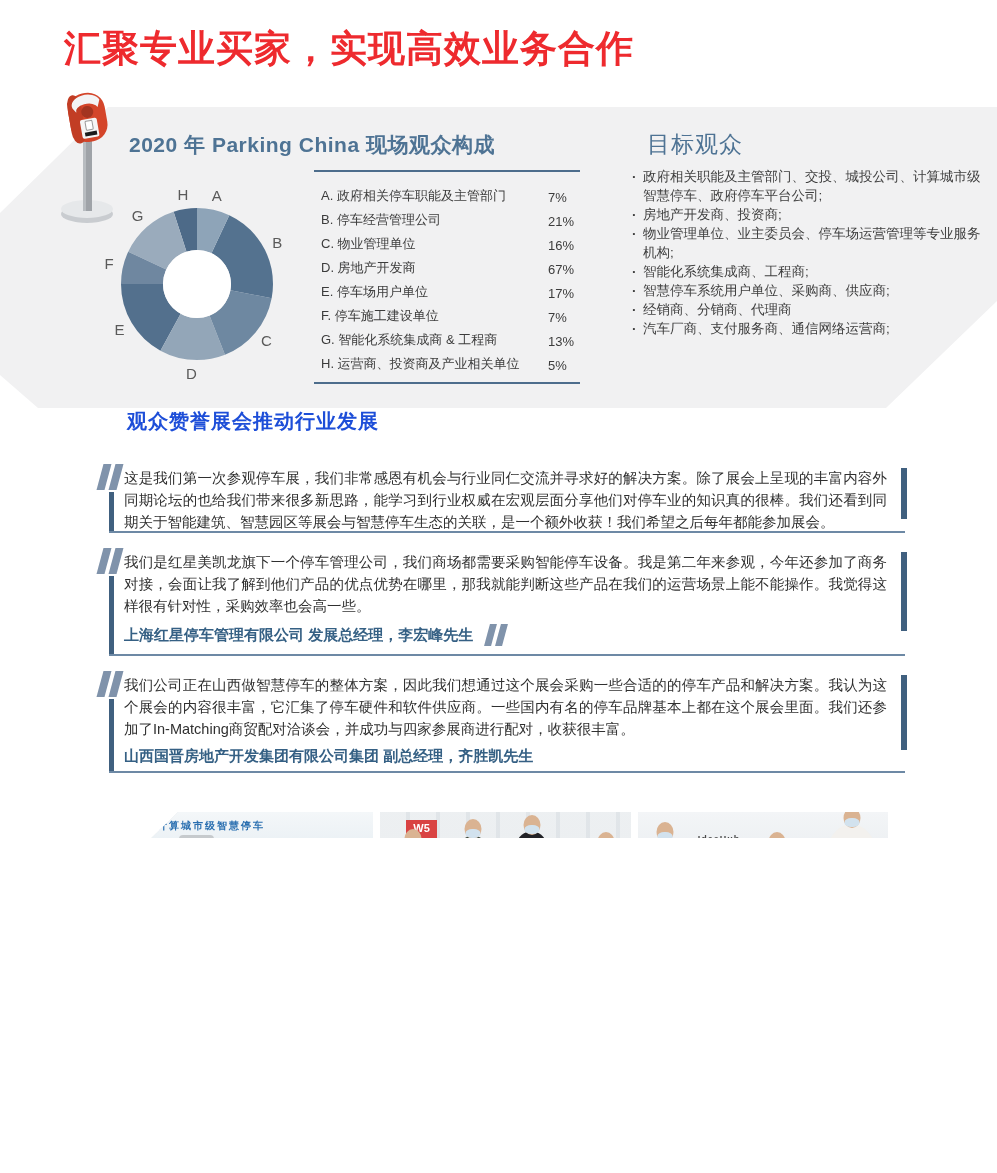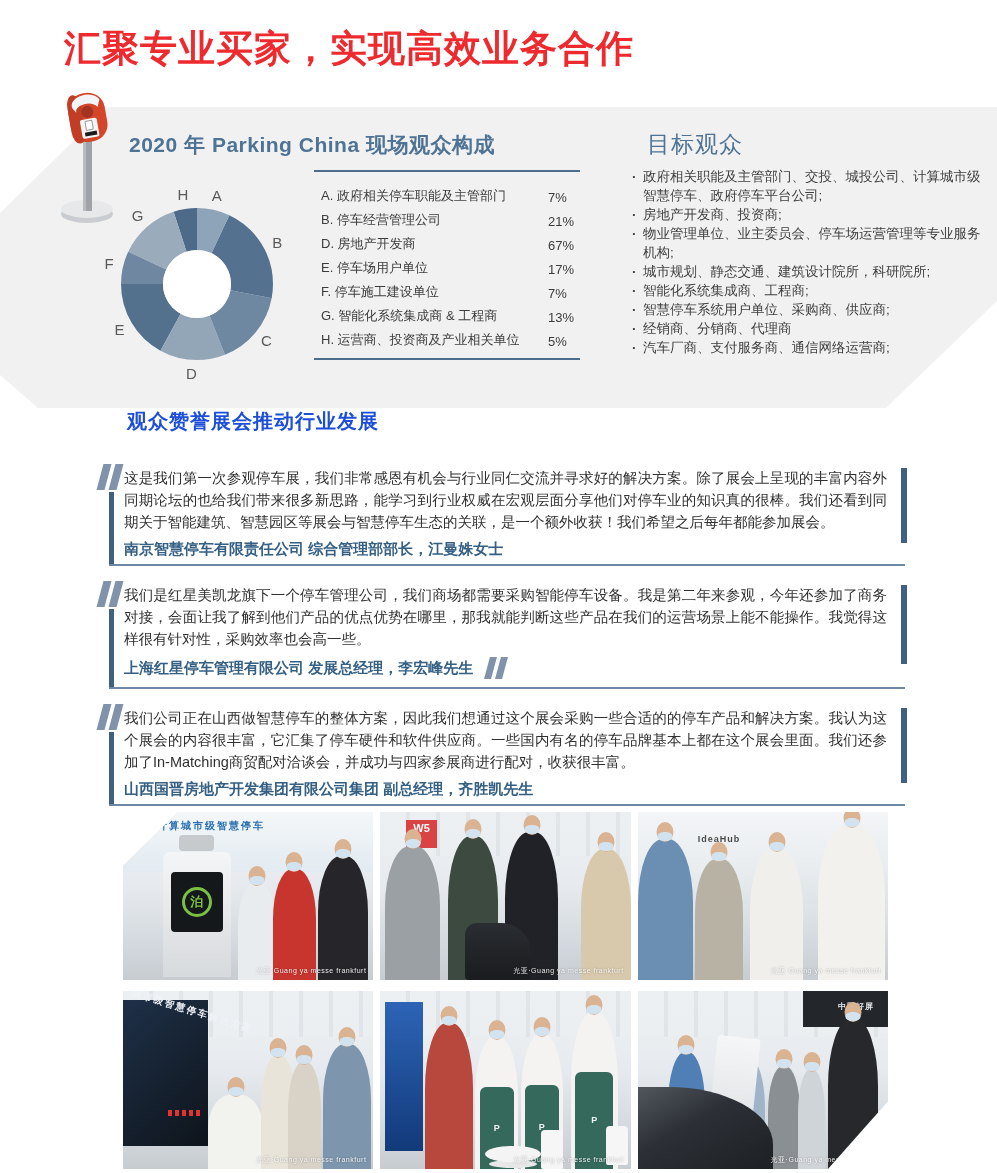--- a/index.html
+++ b/index.html
@@ -1,18 +1,18 @@
 <!DOCTYPE html>
 <html><head>
 <meta charset="utf-8">
 <style>
   * { margin:0; padding:0; box-sizing:border-box; }
   html,body { background:#ffffff; }
   body { font-family:"Liberation Sans","DejaVu Sans",sans-serif; }
-  #page { position:relative; width:997px; height:1173px; background:#fff; overflow:hidden; }
+  #page { position:relative; width:997px; height:838px; background:#fff; overflow:hidden; }
 
   
   .main-title {
     position:absolute; left:64px; top:24px;
     font-size:37px; font-weight:600; letter-spacing:1px;
     color:#ee2a2e;
   }
 
   
   .panel {
@@ -188,20 +188,24 @@
   <div class="legend">
     <div class="legend-row">
         <span class="lbl">A. 政府相关停车职能及主管部门</span>
         <span class="pct">7%</span>
       </div>
     <div class="legend-row">
         <span class="lbl">B. 停车经营管理公司</span>
         <span class="pct">21%</span>
       </div>
     <div class="legend-row">
+        <span class="lbl">C. 物业管理单位</span>
+        <span class="pct">16%</span>
+      </div>
+    <div class="legend-row">
         <span class="lbl">D. 房地产开发商</span>
         <span class="pct">67%</span>
       </div>
     <div class="legend-row">
         <span class="lbl">E. 停车场用户单位</span>
         <span class="pct">17%</span>
       </div>
     <div class="legend-row">
         <span class="lbl">F. 停车施工建设单位</span>
         <span class="pct">7%</span>
@@ -214,38 +218,36 @@
         <span class="lbl">H. 运营商、投资商及产业相关单位</span>
         <span class="pct">5%</span>
       </div>
   </div>
 
   <div class="ta-heading">目标观众</div>
   <ul class="ta-list">
     <li>政府相关职能及主管部门、交投、城投公司、计算城市级智慧停车、政府停车平台公司;</li>
     <li>房地产开发商、投资商;</li>
     <li>物业管理单位、业主委员会、停车场运营管理等专业服务机构;</li>
-    <li>城市规划、静态交通、建筑设计院所，科研院所;</li>
     <li>智能化系统集成商、工程商;</li>
     <li>智慧停车系统用户单位、采购商、供应商;</li>
     <li>经销商、分销商、代理商</li>
     <li>汽车厂商、支付服务商、通信网络运营商;</li>
   </ul>
 
   <div class="quote-heading">观众赞誉展会推动行业发展</div>
 
   <div class="quotes">
 
     <div class="quote-block">
       <span class="quote-icon"><i></i><i></i></span>
       <span class="qbar-left"></span>
       <span class="qbar-right"></span>
       <span class="qline-bottom"></span>
       <p class="quote-text">这是我们第一次参观停车展，我们非常感恩有机会与行业同仁交流并寻求好的解决方案。除了展会上呈现的丰富内容外同期论坛的也给我们带来很多新思路，能学习到行业权威在宏观层面分享他们对停车业的知识真的很棒。我们还看到同期关于智能建筑、智慧园区等展会与智慧停车生态的关联，是一个额外收获！我们希望之后每年都能参加展会。</p>
-      <p class="quote-attr">南京智慧停车有限责任公司 综合管理部部长，江曼姝女士</p>
     </div>
 
     <div class="quote-block">
       <span class="quote-icon"><i></i><i></i></span>
       <span class="qbar-left"></span>
       <span class="qbar-right"></span>
       <span class="qline-bottom"></span>
       <p class="quote-text">我们是红星美凯龙旗下一个停车管理公司，我们商场都需要采购智能停车设备。我是第二年来参观，今年还参加了商务对接，会面让我了解到他们产品的优点优势在哪里，那我就能判断这些产品在我们的运营场景上能不能操作。我觉得这样很有针对性，采购效率也会高一些。</p>
       <p class="quote-attr"><span>上海红星停车管理有限公司 发展总经理，李宏峰先生</span><span class="quote-close"><i></i><i></i></span></p>
     </div>

